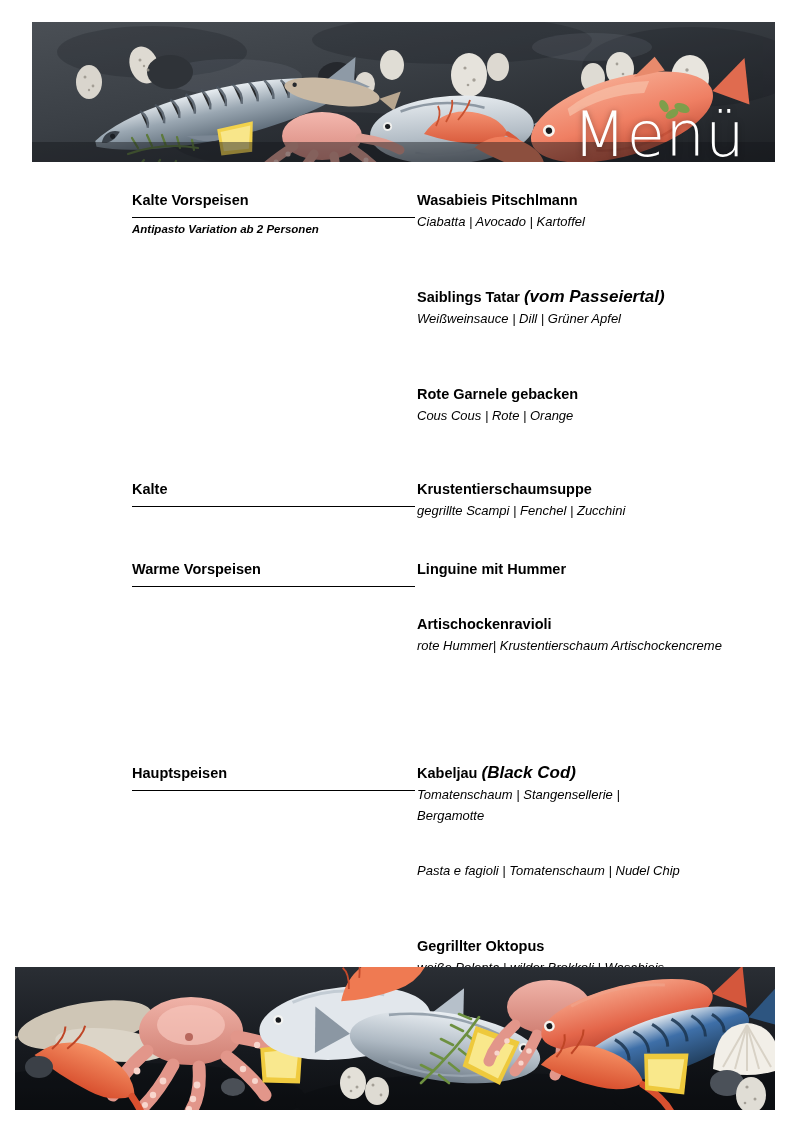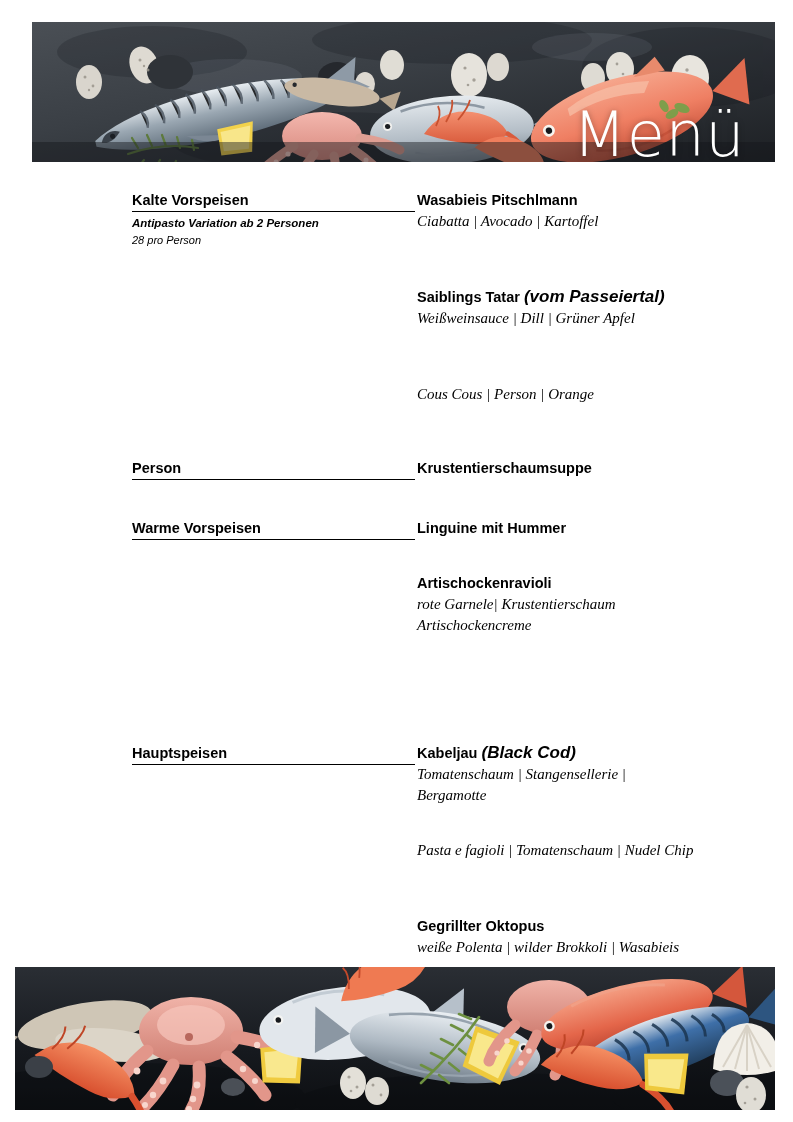--- a/index.html
+++ b/index.html
@@ -68,21 +68,21 @@
     padding-left: 2px;
   }
 
   .cat-heading {
     font-family: "Liberation Sans", sans-serif;
     font-weight: bold;
     font-size: 14.5px;
     line-height: 20px;
     border-bottom: 1.6px solid #000;
     display: block;
-    padding-bottom: 1px;
+    padding-bottom: 7px;
     white-space: nowrap;
   }
 
   .left-note-bold {
     font-family: "Liberation Sans", sans-serif;
     font-weight: bold;
     font-style: italic;
     font-size: 11.5px;
     line-height: 17px;
     margin-top: 3px;
@@ -107,23 +107,23 @@
     line-height: 20px;
     display: block;
     padding-bottom: 1px;
   }
   .dish-name .qualifier {
     font-style: italic;
     font-weight: bold;
     font-size: 17px;
   }
   .dish-sub {
-    font-family: Liberation Serif, serif;
+    font-family: Liberation Sans, sans-serif;
     font-style: italic;
-    font-size: 15px;
+    font-size: 13px;
     line-height: 21px;
     display: block;
     max-width: 320px;
   }
   .dish-gap {
     height: 55px;
   }
 
   
   .footer-banner {
@@ -323,66 +323,67 @@
 
   <div class="menu-title">Menü</div>
 </div>
 
 <div class="menu-body">
 
   <div class="section">
     <div class="col-left">
       <span class="cat-heading">Kalte Vorspeisen</span>
       <span class="left-note-bold">Antipasto Variation ab 2 Personen</span>
-      <span class="left-note">28 pro Person</span>
     </div>
     <div class="col-right">
       <div class="dish">
         <span class="dish-name">Wasabieis Pitschlmann</span>
         <span class="dish-sub">Ciabatta | Avocado | Kartoffel</span>
       </div>
       <div class="dish-gap"></div>
       <div class="dish">
         <span class="dish-name"><span>Saiblings Tatar </span><span class="qualifier">(vom Passeiertal)</span></span>
         <span class="dish-sub">Weißweinsauce | Dill | Grüner Apfel</span>
       </div>
       <div class="dish-gap"></div>
       <div class="dish">
-        <span class="dish-sub">Cous Cous | Person | Orange</span>
+        <span class="dish-name">Rote Garnele gebacken</span>
+        <span class="dish-sub">Cous Cous | Rote | Orange</span>
       </div>
     </div>
   </div>
 
   <div style="height:53px"></div>
 
   <div class="section">
     <div class="col-left">
-      <span class="cat-heading">Person</span>
+      <span class="cat-heading">Kalte</span>
     </div>
     <div class="col-right">
       <div class="dish">
         <span class="dish-name">Krustentierschaumsuppe</span>
+        <span class="dish-sub">gegrillte Scampi | Fenchel | Zucchini</span>
       </div>
     </div>
   </div>
 
   <div style="height:38px"></div>
 
   <div class="section">
     <div class="col-left">
       <span class="cat-heading">Warme Vorspeisen</span>
     </div>
     <div class="col-right">
       <div class="dish">
         <span class="dish-name">Linguine mit Hummer</span>
       </div>
       <div style="height:34px"></div>
       <div class="dish">
         <span class="dish-name">Artischockenravioli</span>
-        <span class="dish-sub" style="max-width:330px">rote Garnele| Krustentierschaum Artischockencreme</span>
+        <span class="dish-sub" style="max-width:330px">rote Hummer| Krustentierschaum Artischockencreme</span>
       </div>
       <div class="dish-gap"></div>
     </div>
   </div>
 
   <div style="height:52px"></div>
 
   <div class="section">
     <div class="col-left">
       <span class="cat-heading">Hauptspeisen</span>

